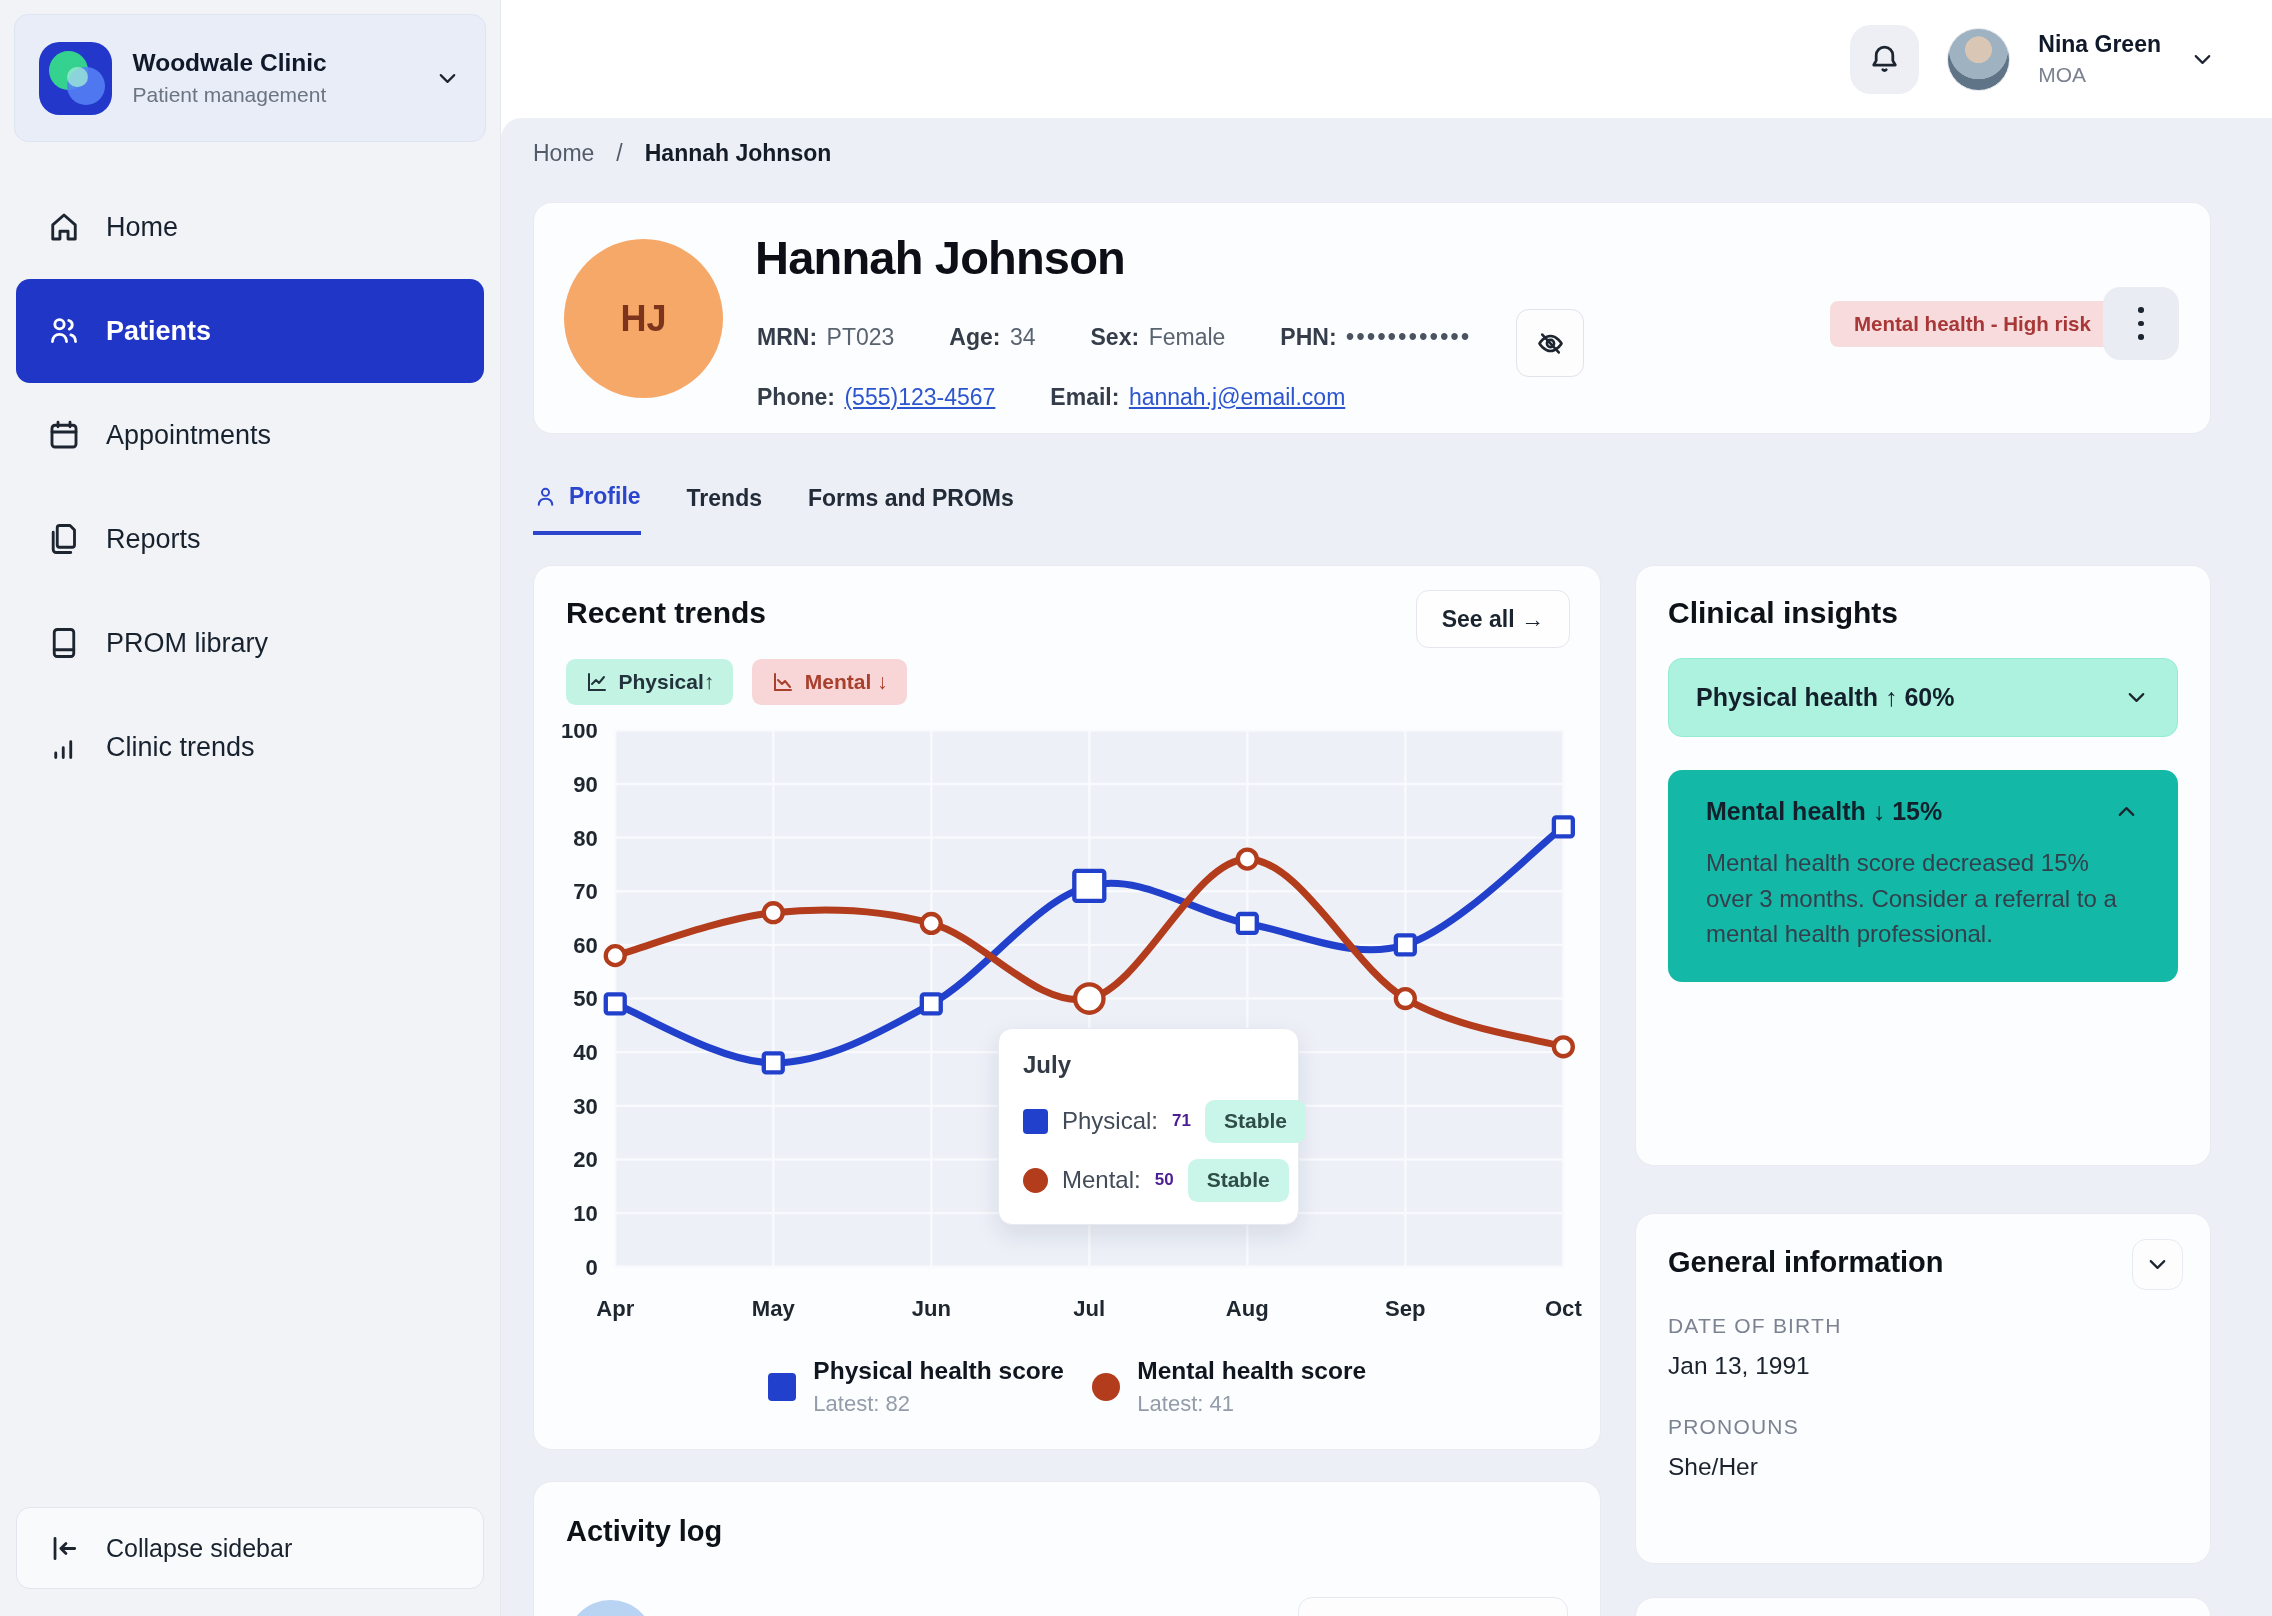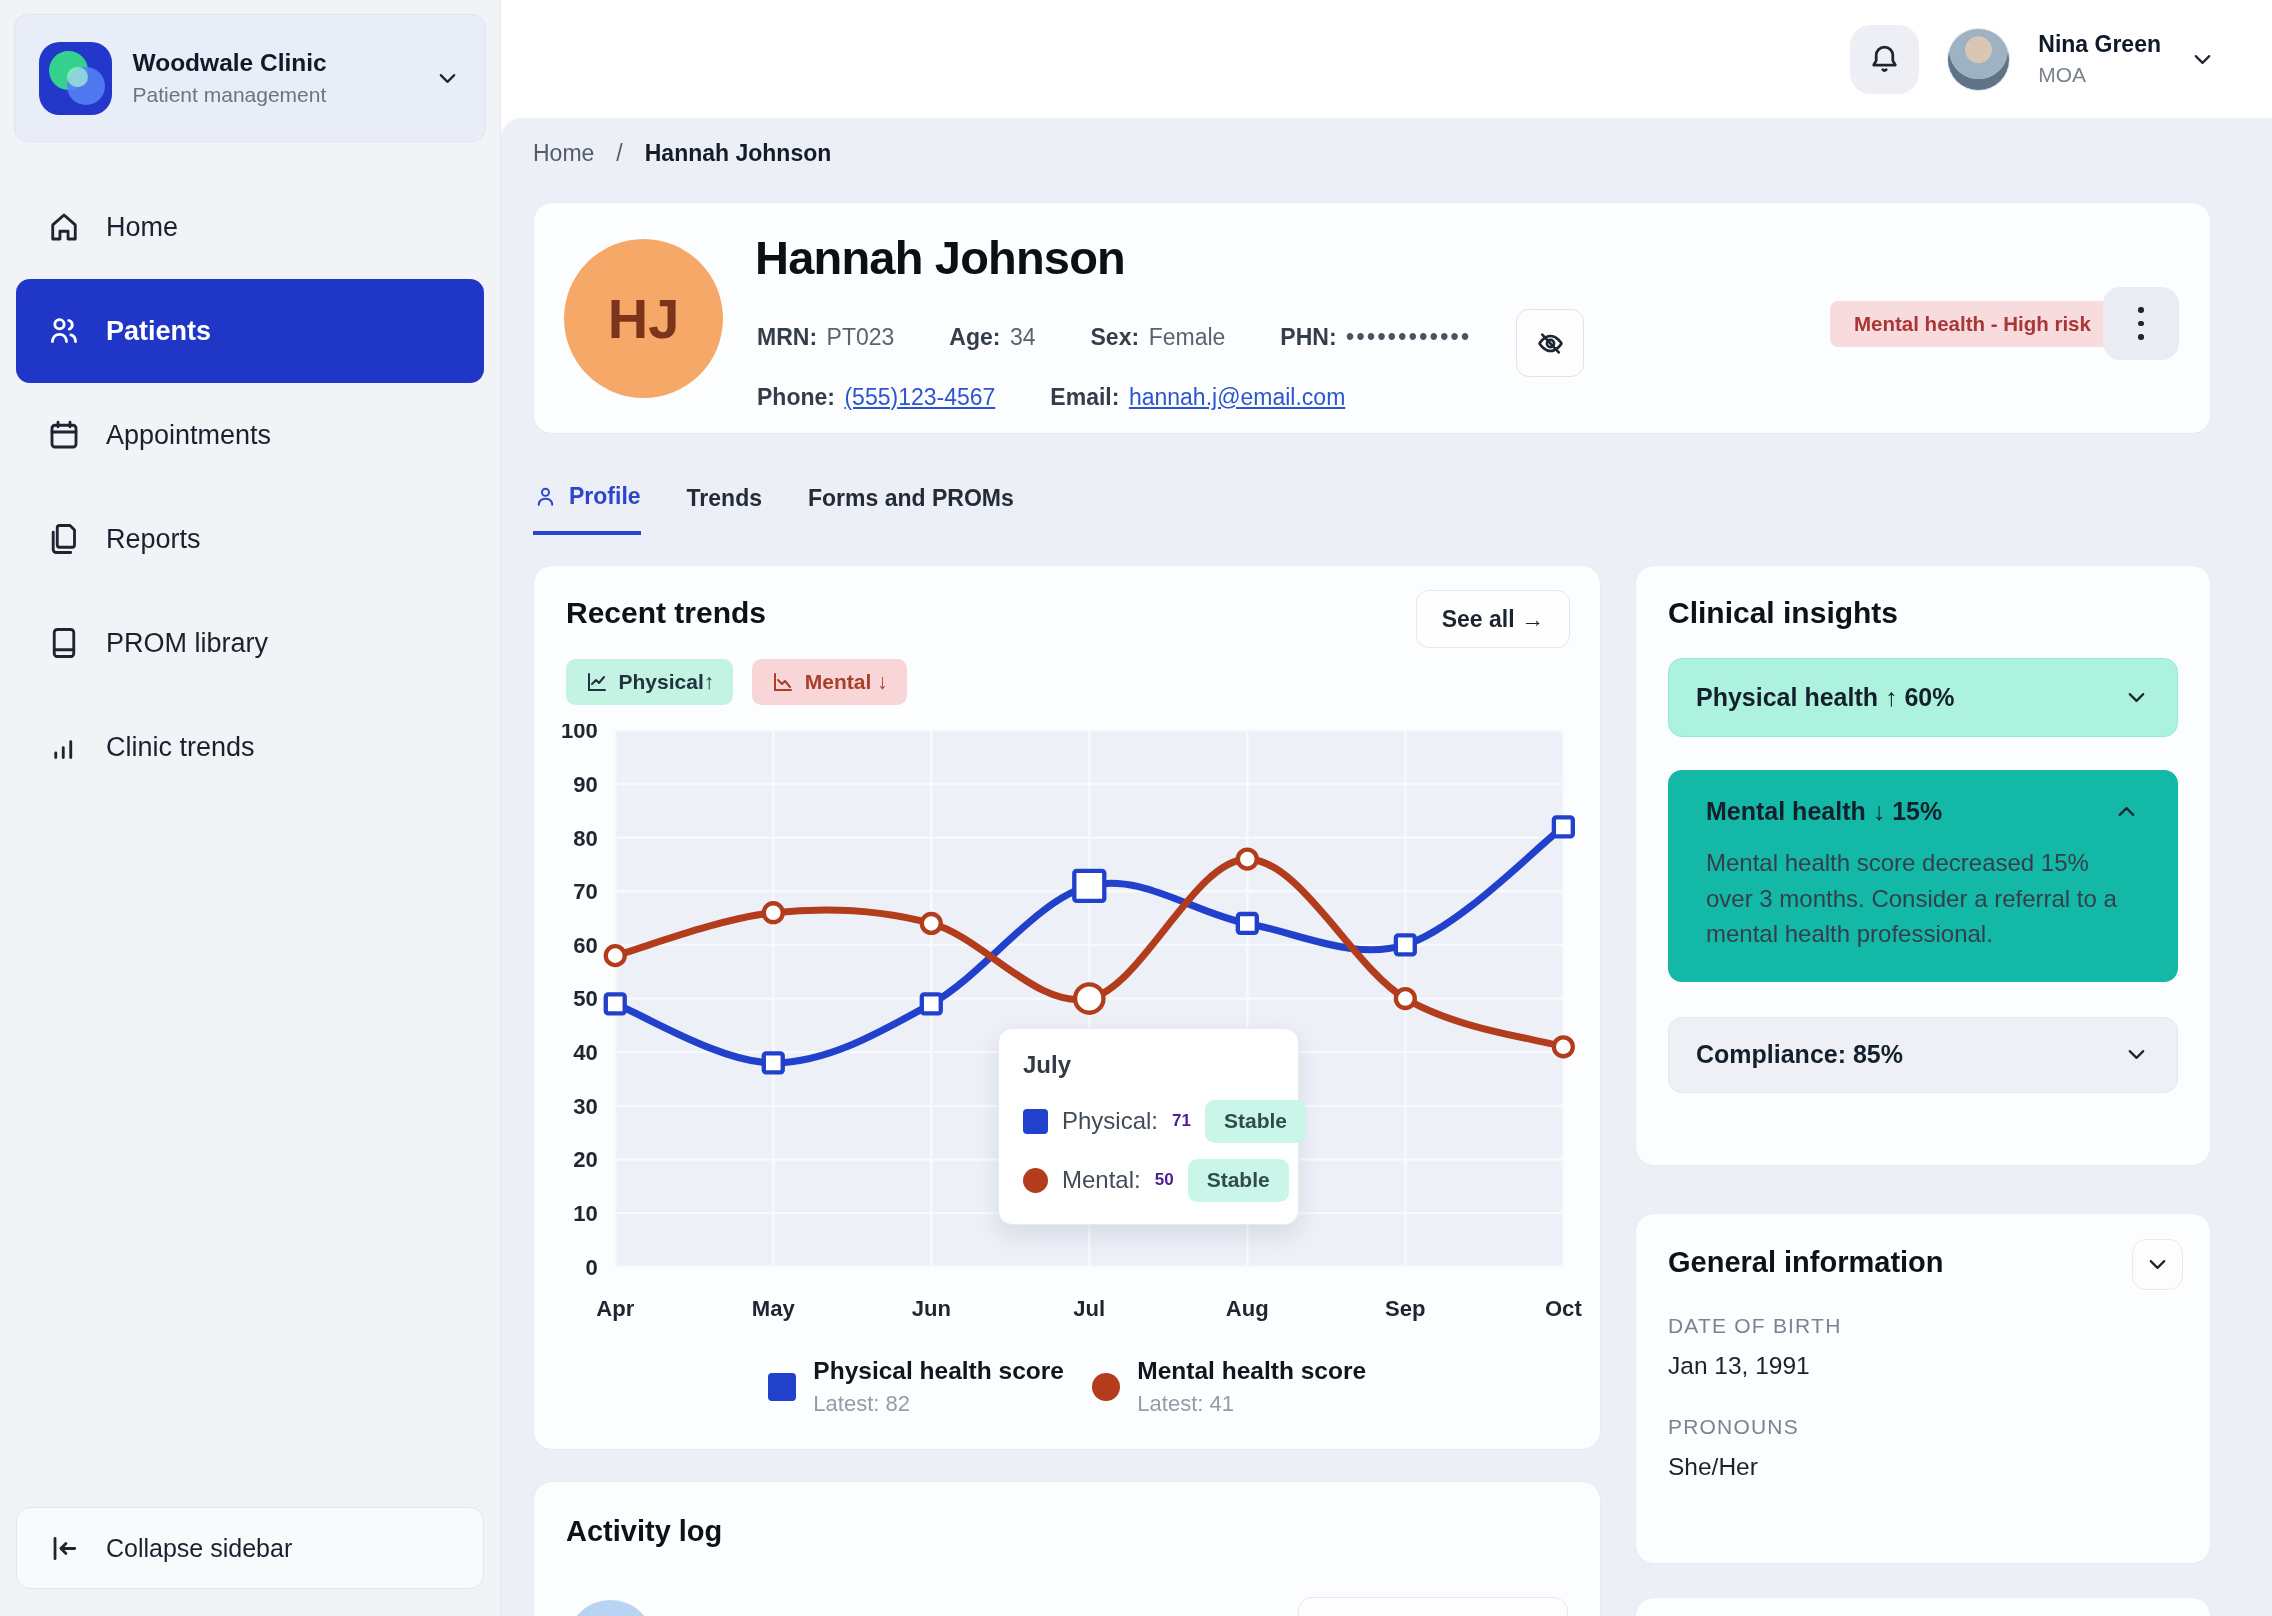--- a/index.html
+++ b/index.html
@@ -35,21 +35,21 @@
   .user-role{font-size:21px;color:#7a8291;margin-top:4.7px}
 
   
   .content{position:absolute;left:501px;top:118px;right:0;bottom:0;background:#edeff6;border-top-left-radius:20.5px;overflow:hidden}
   .breadcrumb{position:absolute;left:32px;top:22px;display:flex;gap:22px;font-size:23px;color:#525b69;align-items:center}
   .breadcrumb .current{color:#141c28;font-weight:700}
   .card{background:#fcfdfe;border:1.2px solid #e9ebf1;border-radius:19px}
 
   
   .patient-card{position:absolute;left:32px;top:84px;width:1678px;height:232px}
-  .p-avatar{position:absolute;left:30px;top:36px;width:159px;height:159px;border-radius:50%;background:#f6a868;display:flex;align-items:center;justify-content:center;font-size:56px;font-weight:700;color:#7d341c}
+  .p-avatar{position:absolute;left:30px;top:36px;width:159px;height:159px;border-radius:50%;background:#f6a868;display:flex;align-items:center;justify-content:center;font-size:36px;font-weight:700;color:#7d341c}
   .p-name{position:absolute;left:221px;top:27px;font-size:47px;font-weight:800;color:#0c1016;letter-spacing:-0.8px}
   .p-meta{position:absolute;left:223px;top:115px;display:flex;gap:55px;font-size:23px;align-items:center;height:38px}
   .p-meta2{position:absolute;left:223px;top:175px;display:flex;gap:55px;font-size:23px;align-items:center;height:38px}
   .m-label{font-weight:700;color:#343d49;margin-right:9.5px}
   .m-value{color:#59636f}
   .m-dots{color:#4a5360;font-weight:700;letter-spacing:2.4px}
   .p-link{color:#2d55cf;text-decoration:underline;cursor:pointer}
   .eye-btn{position:absolute;left:982px;top:106px;width:68px;height:68px;border:1.6px solid #dfe3ea;border-radius:12.6px;background:#fdfdfe;display:flex;align-items:center;justify-content:center}
   .eye-btn svg{width:33px;height:33px}
   .risk-badge{position:absolute;left:1296px;top:98px;height:46px;line-height:46px;padding:0 24px;background:#f8dbdc;border-radius:8px;font-size:20.5px;color:#a83737;font-weight:600}
@@ -379,26 +379,20 @@
       </div>
       <div class="ins-pink">
         <div class="ins-pink-head">
           <span class="ins-label">Mental health ↓ 15%</span>
           <svg class="chev" viewBox="0 0 24 24">
               <path class="icon-stroke" d="M6 15l6-6 6 6"></path>
             </svg>
         </div>
         <div class="ins-body">Mental health score decreased 15% over 3 months. Consider a referral to a mental health professional.</div>
       </div>
-      <div class="ins-gray">
-        <span class="ins-label">Compliance: 85%</span>
-        <svg class="chev" viewBox="0 0 24 24">
-            <path class="icon-stroke" d="M6 9l6 6 6-6"></path>
-          </svg>
-      </div>
     </div>
 
     <div class="card general-card">
       <div class="gen-title">General information</div>
       <div class="gen-chev-btn">
         <svg class="chev" viewBox="0 0 24 24">
             <path class="icon-stroke" d="M6 9l6 6 6-6"></path>
           </svg>
       </div>
       <div class="gen-label">DATE OF BIRTH</div>

